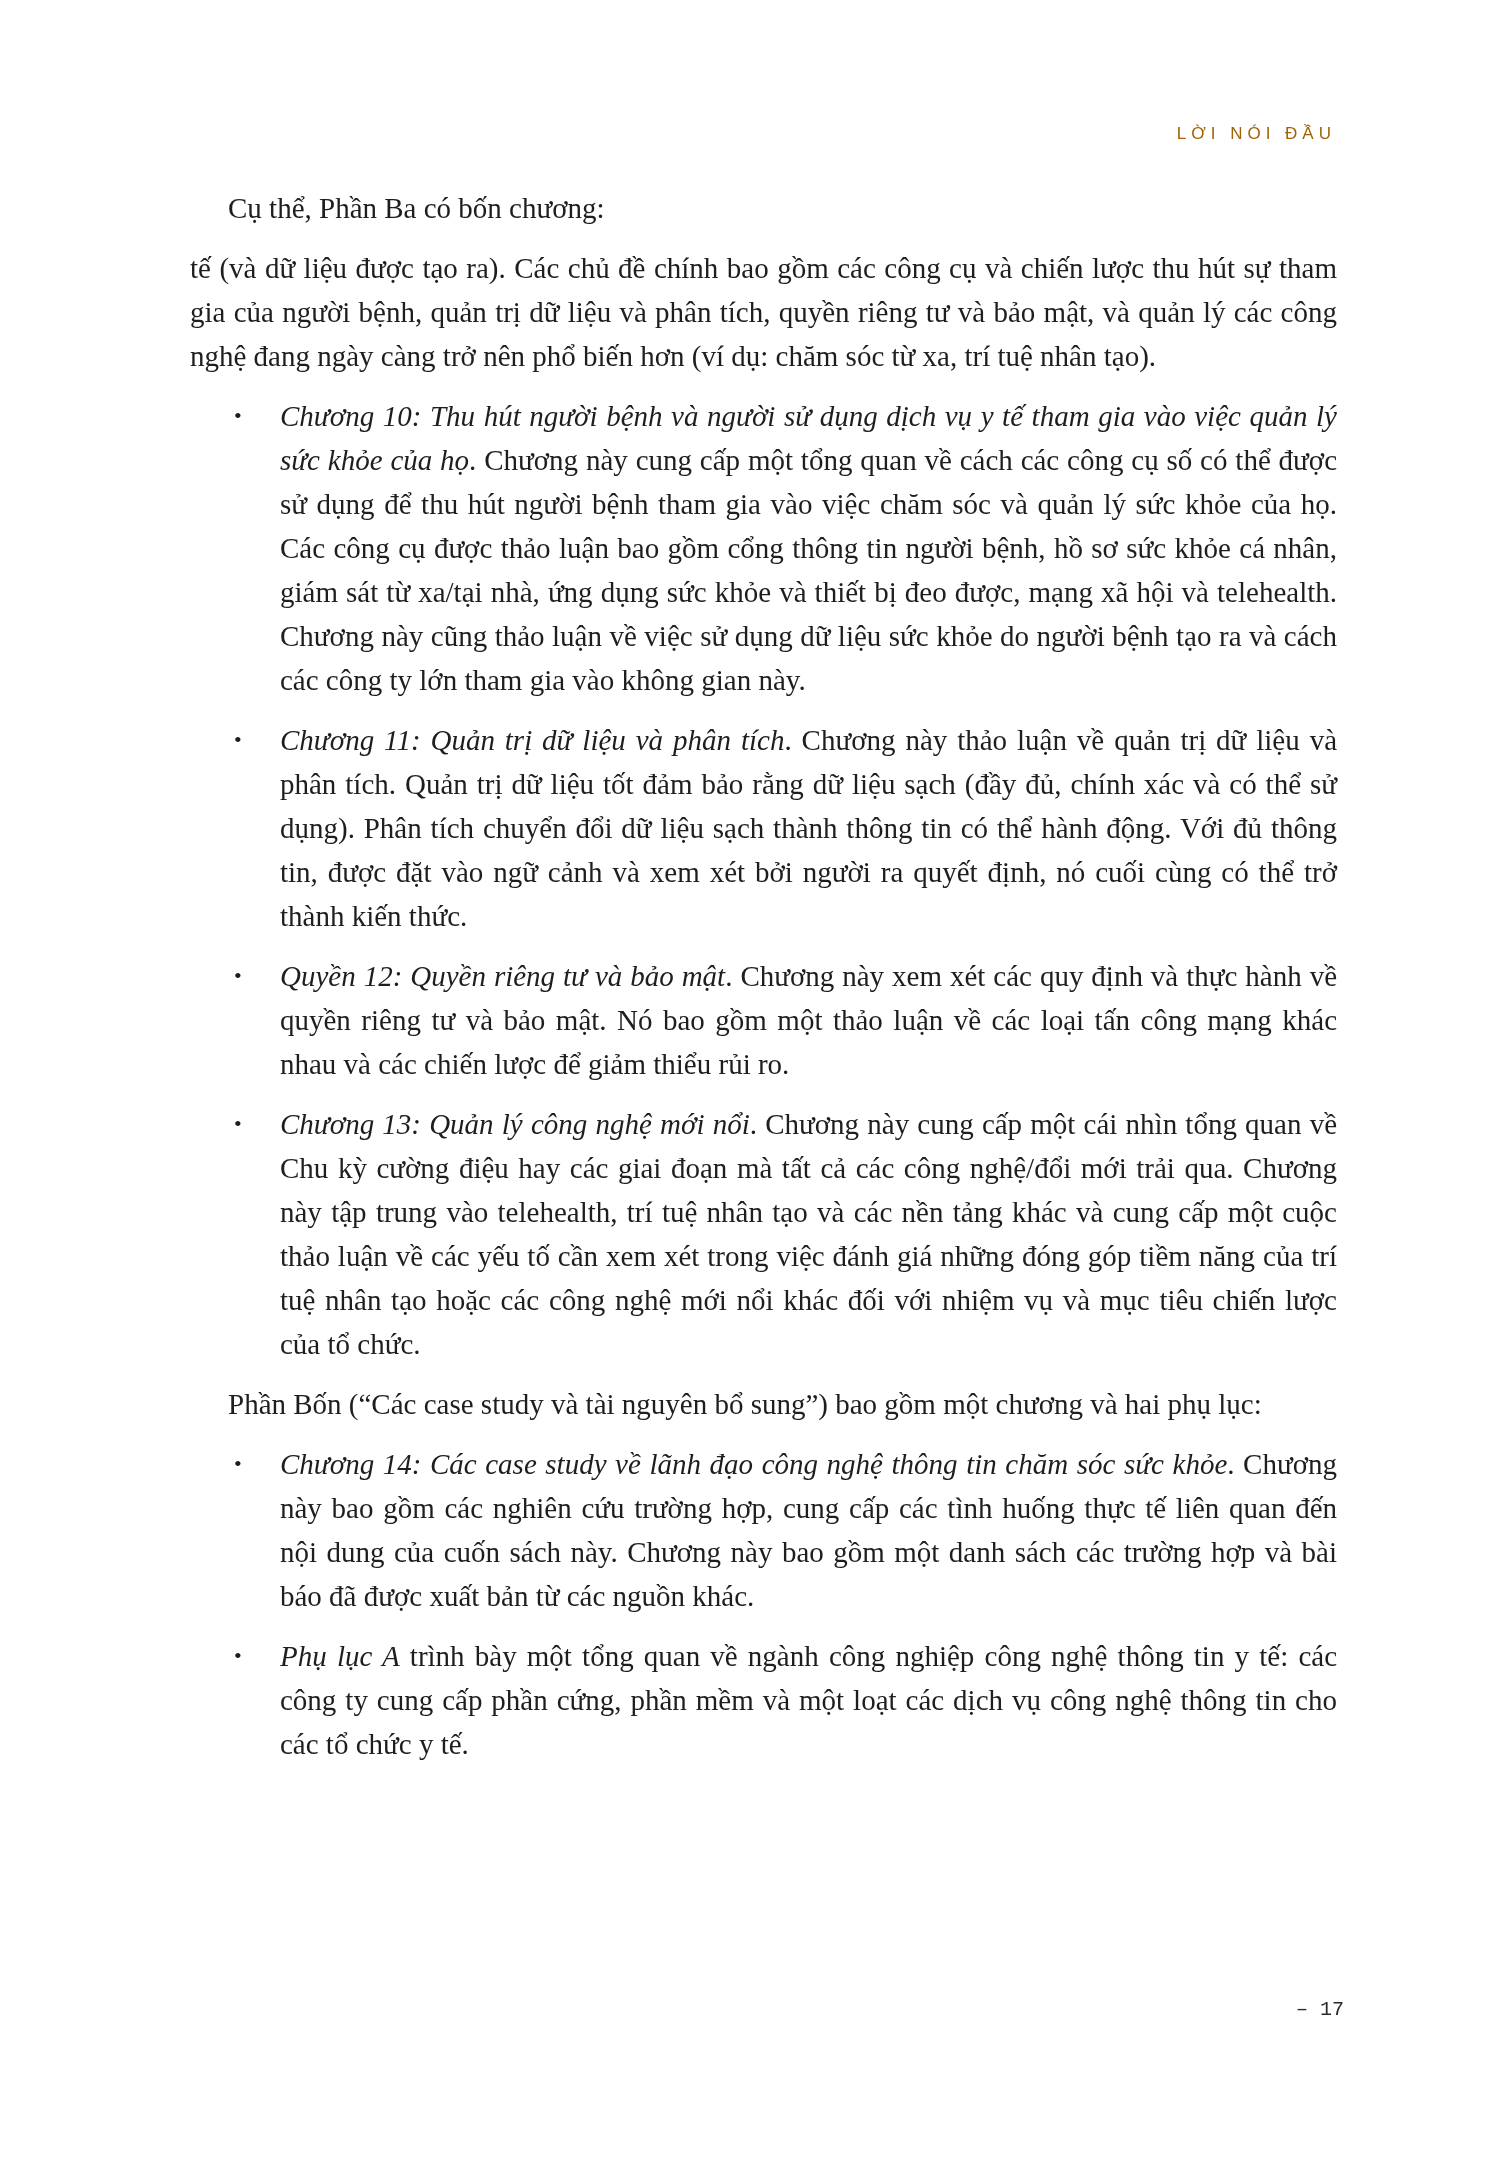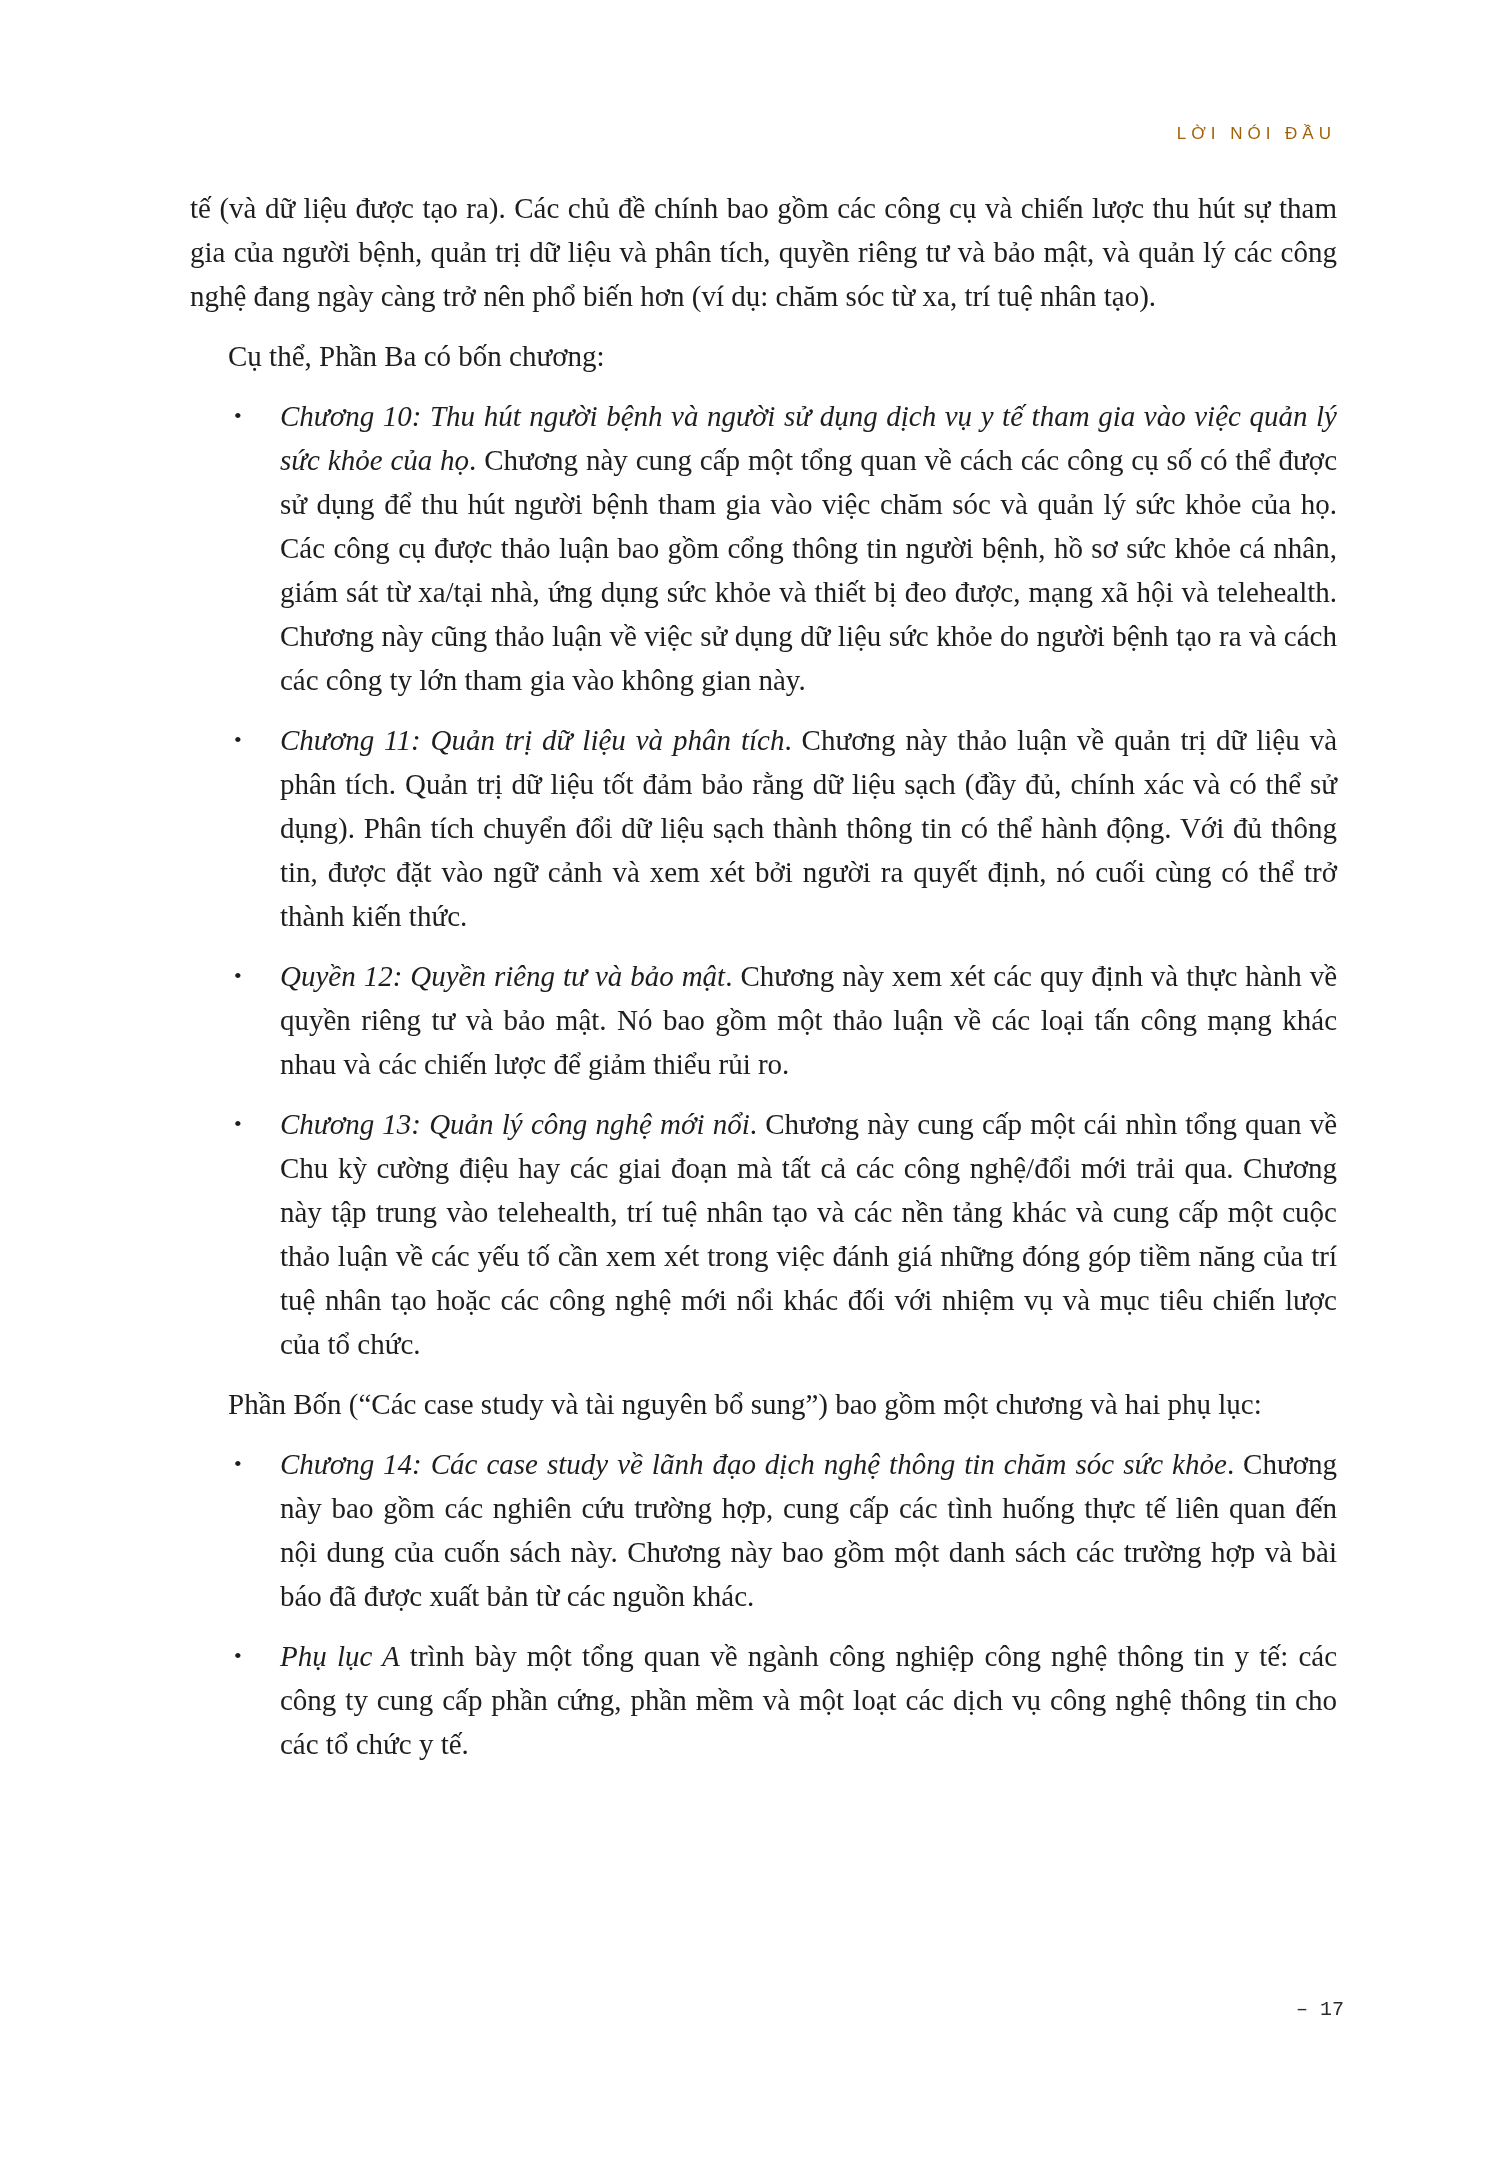--- a/index.html
+++ b/index.html
@@ -66,44 +66,44 @@
     font-size: 20px;
     color: #2a2a2a;
   }
 </style>
 </head>
 <body>
 
 <div class="running-head">LỜI NÓI ĐẦU</div>
 
 <div class="content">
+  <p class="para indent">Cụ thể, Phần Ba có bốn chương:</p>
+
   <p class="para">tế (và dữ liệu được tạo ra). Các chủ đề chính bao gồm các công cụ và chiến lược thu hút sự tham gia của người bệnh, quản trị dữ liệu và phân tích, quyền riêng tư và bảo mật, và quản lý các công nghệ đang ngày càng trở nên phổ biến hơn (ví dụ: chăm sóc từ xa, trí tuệ nhân tạo).</p>
-
-  <p class="para indent">Cụ thể, Phần Ba có bốn chương:</p>
 
   <ul class="list">
     <li class="list-item">
       <span class="bullet">•</span><span class="item-title">Chương 10: Thu hút người bệnh và người sử dụng dịch vụ y tế tham gia vào việc quản lý sức khỏe của họ</span><span>. Chương này cung cấp một tổng quan về cách các công cụ số có thể được sử dụng để thu hút người bệnh tham gia vào việc chăm sóc và quản lý sức khỏe của họ. Các công cụ được thảo luận bao gồm cổng thông tin người bệnh, hồ sơ sức khỏe cá nhân, giám sát từ xa/tại nhà, ứng dụng sức khỏe và thiết bị đeo được, mạng xã hội và telehealth. Chương này cũng thảo luận về việc sử dụng dữ liệu sức khỏe do người bệnh tạo ra và cách các công ty lớn tham gia vào không gian này.</span>
     </li>
     <li class="list-item">
       <span class="bullet">•</span><span class="item-title">Chương 11: Quản trị dữ liệu và phân tích</span><span>. Chương này thảo luận về quản trị dữ liệu và phân tích. Quản trị dữ liệu tốt đảm bảo rằng dữ liệu sạch (đầy đủ, chính xác và có thể sử dụng). Phân tích chuyển đổi dữ liệu sạch thành thông tin có thể hành động. Với đủ thông tin, được đặt vào ngữ cảnh và xem xét bởi người ra quyết định, nó cuối cùng có thể trở thành kiến thức.</span>
     </li>
     <li class="list-item">
       <span class="bullet">•</span><span class="item-title">Quyền 12: Quyền riêng tư và bảo mật</span><span>. Chương này xem xét các quy định và thực hành về quyền riêng tư và bảo mật. Nó bao gồm một thảo luận về các loại tấn công mạng khác nhau và các chiến lược để giảm thiểu rủi ro.</span>
     </li>
     <li class="list-item">
       <span class="bullet">•</span><span class="item-title">Chương 13: Quản lý công nghệ mới nổi</span><span>. Chương này cung cấp một cái nhìn tổng quan về Chu kỳ cường điệu hay các giai đoạn mà tất cả các công nghệ/đổi mới trải qua. Chương này tập trung vào telehealth, trí tuệ nhân tạo và các nền tảng khác và cung cấp một cuộc thảo luận về các yếu tố cần xem xét trong việc đánh giá những đóng góp tiềm năng của trí tuệ nhân tạo hoặc các công nghệ mới nổi khác đối với nhiệm vụ và mục tiêu chiến lược của tổ chức.</span>
     </li>
   </ul>
 
   <p class="para indent">Phần Bốn (“Các case study và tài nguyên bổ sung”) bao gồm một chương và hai phụ lục:</p>
 
   <ul class="list">
     <li class="list-item">
-      <span class="bullet">•</span><span class="item-title">Chương 14: Các case study về lãnh đạo dịch nghệ thông tin chăm sóc sức khỏe</span><span>. Chương này bao gồm các nghiên cứu trường hợp, cung cấp các tình huống thực tế liên quan đến nội dung của cuốn sách này. Chương này bao gồm một danh sách các trường hợp và bài báo đã được xuất bản từ các nguồn khác.</span>
+      <span class="bullet">•</span><span class="item-title">Chương 14: Các case study về lãnh đạo công nghệ thông tin chăm sóc sức khỏe</span><span>. Chương này bao gồm các nghiên cứu trường hợp, cung cấp các tình huống thực tế liên quan đến nội dung của cuốn sách này. Chương này bao gồm một danh sách các trường hợp và bài báo đã được xuất bản từ các nguồn khác.</span>
     </li>
     <li class="list-item">
       <span class="bullet">•</span><span class="item-title">Phụ lục A</span><span> trình bày một tổng quan về ngành công nghiệp công nghệ thông tin y tế: các công ty cung cấp phần cứng, phần mềm và một loạt các dịch vụ công nghệ thông tin cho các tổ chức y tế.</span>
     </li>
   </ul>
 </div>
 
 <div class="page-number">– 17</div>
 
 </body></html>

